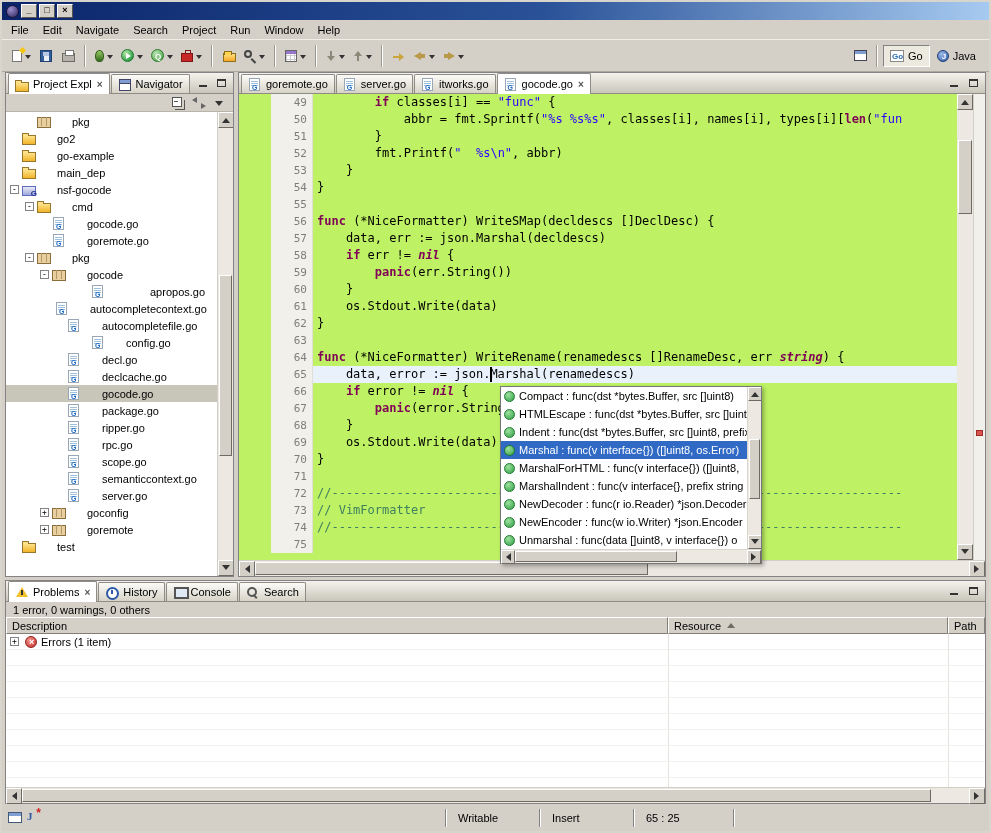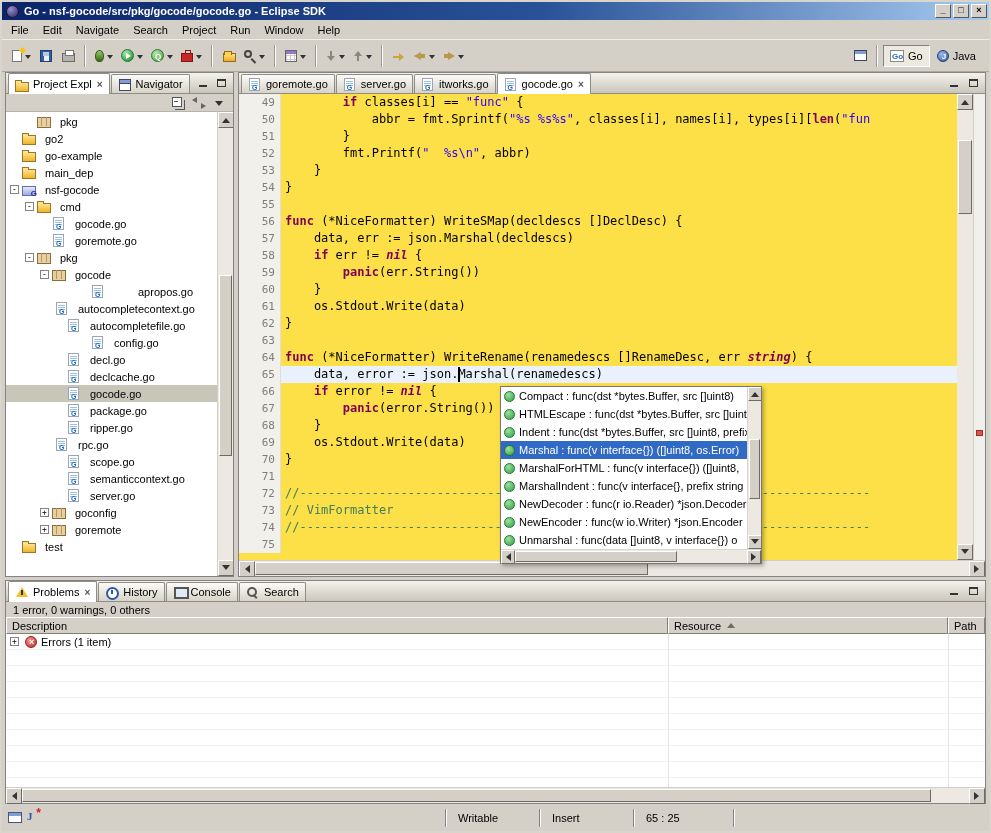--- a/index.html
+++ b/index.html
@@ -126,21 +126,21 @@
     border-left:4px solid transparent; border-right:4px solid transparent; border-top:5px solid #333; }
 
   
   .treewrap { flex:1; position:relative; overflow:hidden; background:#fff; }
   .tree { position:absolute; left:0; top:1px; right:16px; bottom:0; overflow:hidden; }
   .trow { height:17px; display:flex; align-items:center; font-size:11px; white-space:nowrap; }
   .trow.sel { background:#c8c5b9; }
   .toggle { width:9px; height:9px; border:1px solid #848284; background:#fff;
     font:8px/7px "DejaVu Sans Mono",monospace; text-align:center; margin-right:3px; flex:none; color:#000; }
   .toggle.empty { visibility:hidden; }
-  .tlabel { margin-left:5px; }
+  .tlabel { margin-left:17px; }
   .ticon { width:14px; height:13px; position:relative; margin-right:4px; flex:none; }
   .ticon.folder::before { content:""; position:absolute; left:0; top:3px; width:12px; height:8px;
     background:linear-gradient(#ffe28a,#f0b429); border:1px solid #96772b; }
   .ticon.folder::after { content:""; position:absolute; left:0; top:1px; width:5px; height:2px;
     background:#ffe28a; border:1px solid #96772b; border-bottom:none; }
   .ticon.package::before { content:""; position:absolute; left:0; top:2px; width:12px; height:9px;
     background:#e7cf9f; border:1px solid #8a6d3b; }
   .ticon.package::after { content:""; position:absolute; left:4px; top:2px; width:4px; height:9px;
     border-left:1px solid #b49767; border-right:1px solid #b49767; }
   .ticon.project::before { content:""; position:absolute; left:0; top:3px; width:12px; height:8px;
@@ -163,21 +163,21 @@
   .sb-track { flex:1; position:relative; }
   .sb-thumb { position:absolute; background:#d4d0c8; border:1px solid; border-color:#fff #6e6a64 #6e6a64 #fff; }
   .tri { width:0; height:0; }
   .tri-up { border:4px solid transparent; border-bottom:5px solid #333; margin-top:-3px; }
   .tri-down { border:4px solid transparent; border-top:5px solid #333; margin-bottom:-3px; }
   .tri-left { border:4px solid transparent; border-right:5px solid #333; margin-left:-3px; }
   .tri-right { border:4px solid transparent; border-left:5px solid #333; margin-right:-3px; }
 
   
   .ecbody { flex:1; display:flex; overflow:hidden; }
-  .codecol { flex:1; overflow:hidden; background:#fde047; }
+  .codecol { flex:1; overflow:hidden; background:#bef264;padding-left:32px; }
   .crow { height:17px; display:flex; font:12px/17px "DejaVu Sans Mono","Liberation Mono",monospace; }
   .ann { width:14px; background:#f1f0ea; flex:none; }
   .lnum { width:28px; background:#f1f0ea; color:#7d7d7d; text-align:right; padding-right:5px;
     font-size:11px; flex:none; border-right:1px solid #e0ded6; }
   .lcode { flex:1; white-space:pre; position:relative; padding-left:4px; overflow:hidden; }
   .crow.current .lcode { background:#e9f2fc; }
   .caret { position:absolute; top:1px; width:2px; height:15px; background:#000; }
   .tok-p { color:#000; }
   .tok-k { color:#7f0055; font-weight:bold; }
   .tok-t { color:#7f0055; font-weight:bold; font-style:italic; }
@@ -256,21 +256,20 @@
   .ac-vscroll .sb-btn, .ac-hscroll .sb-btn { width:14px; height:14px; }
   .ac-hscroll { height:14px; background:#ede9e2; display:flex; border-top:1px solid #d8d6cf; }
 </style>
 </head>
 <body>
 
 <div class="window">
 
   <div class="titlebar">
     <span class="title-icon"></span>
-    <span class="title-text">Go - nsf-gocode/src/pkg/gocode/gocode.go - Eclipse SDK</span>
     <span class="wbtn">_</span>
     <span class="wbtn">□</span>
     <span class="wbtn">×</span>
   </div>
 
   <div class="menubar">
       <div class="menu-item">File</div>
       <div class="menu-item">Edit</div>
       <div class="menu-item">Navigate</div>
       <div class="menu-item">Search</div>
@@ -479,21 +478,21 @@
             <div class="trow" style="padding-left: 49px;">
               <span class="toggle empty"></span>
               <span class="ticon gofile"></span>
               <span class="tlabel">package.go</span>
             </div>
             <div class="trow" style="padding-left: 49px;">
               <span class="toggle empty"></span>
               <span class="ticon gofile"></span>
               <span class="tlabel">ripper.go</span>
             </div>
-            <div class="trow" style="padding-left: 37px;">
+            <div class="trow" style="padding-left: 49px;">
               <span class="toggle empty"></span>
               <span class="ticon gofile"></span>
               <span class="tlabel">rpc.go</span>
             </div>
             <div class="trow" style="padding-left: 49px;">
               <span class="toggle empty"></span>
               <span class="ticon gofile"></span>
               <span class="tlabel">scope.go</span>
             </div>
             <div class="trow" style="padding-left: 49px;">

